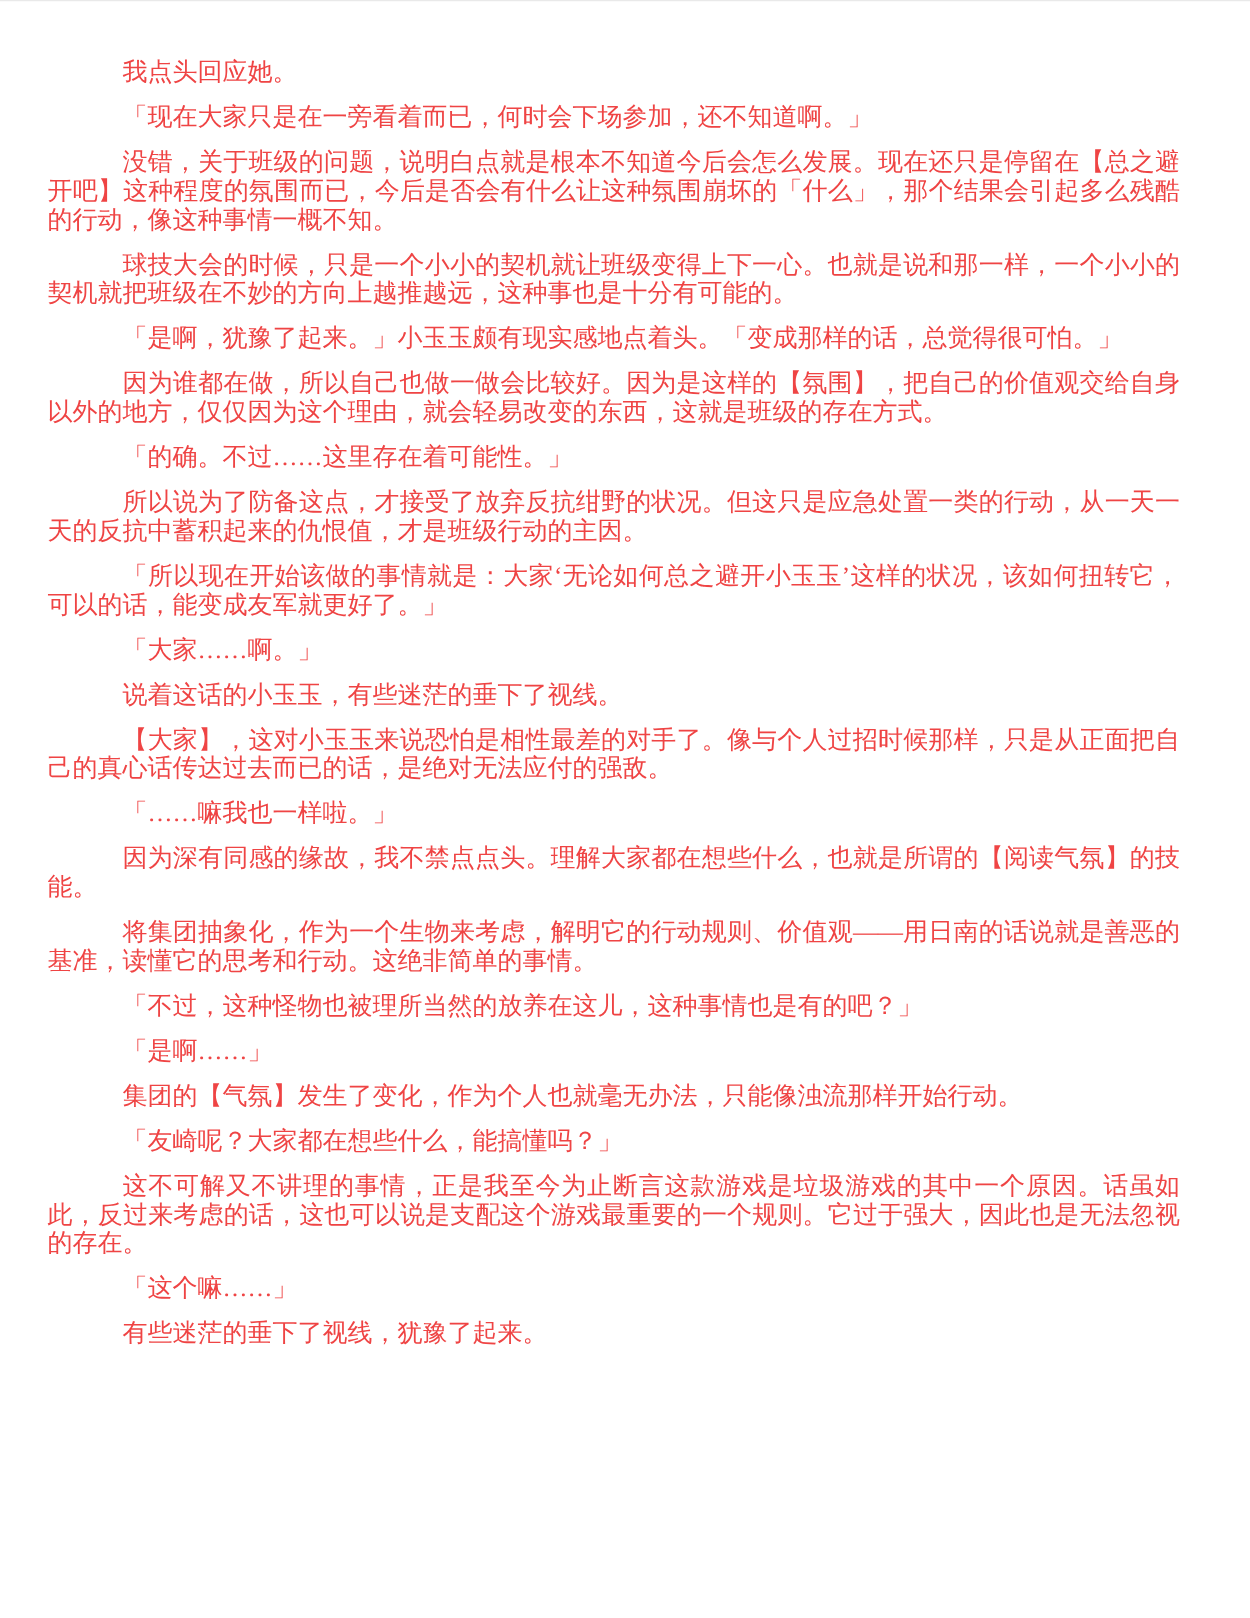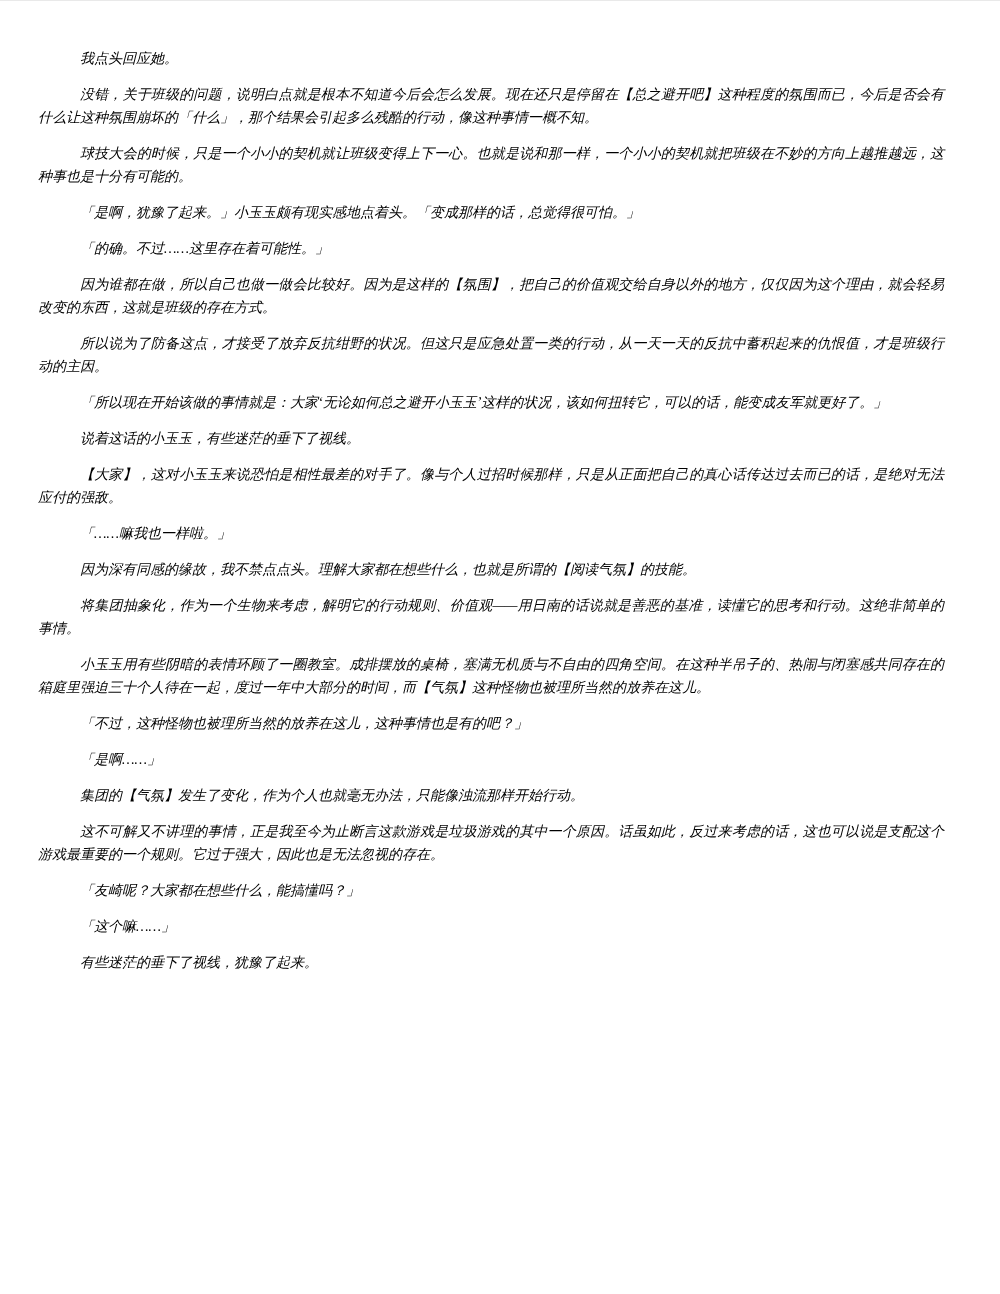--- a/index.html
+++ b/index.html
@@ -19,51 +19,51 @@
     height: 1294px;
     background: #ffffff;
     padding: 46px 56px 30px 38px;
     border-top: 1px solid #e9e9e9;
   }
   .text-column {
     width: 906px;
   }
   .para {
     margin: 0 0 13px 0;
-    font-size: 14px;
+    font-size: 20px;
     line-height: 23px;
-    color: #000000;
+    color: #ef4444;
     text-indent: 3em;
     text-align: justify;
     text-justify: inter-ideograph;
     letter-spacing: 0;
     word-break: break-all;
-    font-style: italic;
   }
 </style>
 </head>
 <body>
 
 <main class="page">
   <article class="text-column">
       <p class="para">我点头回应她。</p>
+      <p class="para">「现在大家只是在一旁看着而已，何时会下场参加，还不知道啊。」</p>
       <p class="para">没错，关于班级的问题，说明白点就是根本不知道今后会怎么发展。现在还只是停留在【总之避开吧】这种程度的氛围而已，今后是否会有什么让这种氛围崩坏的「什么」，那个结果会引起多么残酷的行动，像这种事情一概不知。</p>
       <p class="para">球技大会的时候，只是一个小小的契机就让班级变得上下一心。也就是说和那一样，一个小小的契机就把班级在不妙的方向上越推越远，这种事也是十分有可能的。</p>
       <p class="para">「是啊，犹豫了起来。」小玉玉颇有现实感地点着头。「变成那样的话，总觉得很可怕。」</p>
+      <p class="para">因为谁都在做，所以自己也做一做会比较好。因为是这样的【氛围】，把自己的价值观交给自身以外的地方，仅仅因为这个理由，就会轻易改变的东西，这就是班级的存在方式。</p>
       <p class="para">「的确。不过……这里存在着可能性。」</p>
-      <p class="para">因为谁都在做，所以自己也做一做会比较好。因为是这样的【氛围】，把自己的价值观交给自身以外的地方，仅仅因为这个理由，就会轻易改变的东西，这就是班级的存在方式。</p>
       <p class="para">所以说为了防备这点，才接受了放弃反抗绀野的状况。但这只是应急处置一类的行动，从一天一天的反抗中蓄积起来的仇恨值，才是班级行动的主因。</p>
       <p class="para">「所以现在开始该做的事情就是：大家‘无论如何总之避开小玉玉’这样的状况，该如何扭转它，可以的话，能变成友军就更好了。」</p>
+      <p class="para">「大家……啊。」</p>
       <p class="para">说着这话的小玉玉，有些迷茫的垂下了视线。</p>
       <p class="para">【大家】，这对小玉玉来说恐怕是相性最差的对手了。像与个人过招时候那样，只是从正面把自己的真心话传达过去而已的话，是绝对无法应付的强敌。</p>
       <p class="para">「……嘛我也一样啦。」</p>
       <p class="para">因为深有同感的缘故，我不禁点点头。理解大家都在想些什么，也就是所谓的【阅读气氛】的技能。</p>
       <p class="para">将集团抽象化，作为一个生物来考虑，解明它的行动规则、价值观——用日南的话说就是善恶的基准，读懂它的思考和行动。这绝非简单的事情。</p>
-      <p class="para">小玉玉用有些阴暗的表情环顾了一圈教室。成排摆放的桌椅，塞满无机质与不自由的四角空间。在这种半吊子的、热闹与闭塞感共同存在的箱庭里强迫三十个人待在一起，度过一年中大部分的时间，而【气氛】这种怪物也被理所当然的放养在这儿。</p>
       <p class="para">「不过，这种怪物也被理所当然的放养在这儿，这种事情也是有的吧？」</p>
       <p class="para">「是啊……」</p>
       <p class="para">集团的【气氛】发生了变化，作为个人也就毫无办法，只能像浊流那样开始行动。</p>
+      <p class="para">「友崎呢？大家都在想些什么，能搞懂吗？」</p>
       <p class="para">这不可解又不讲理的事情，正是我至今为止断言这款游戏是垃圾游戏的其中一个原因。话虽如此，反过来考虑的话，这也可以说是支配这个游戏最重要的一个规则。它过于强大，因此也是无法忽视的存在。</p>
-      <p class="para">「友崎呢？大家都在想些什么，能搞懂吗？」</p>
       <p class="para">「这个嘛……」</p>
       <p class="para">有些迷茫的垂下了视线，犹豫了起来。</p>
     </article>
 </main>
 
 </body></html>

